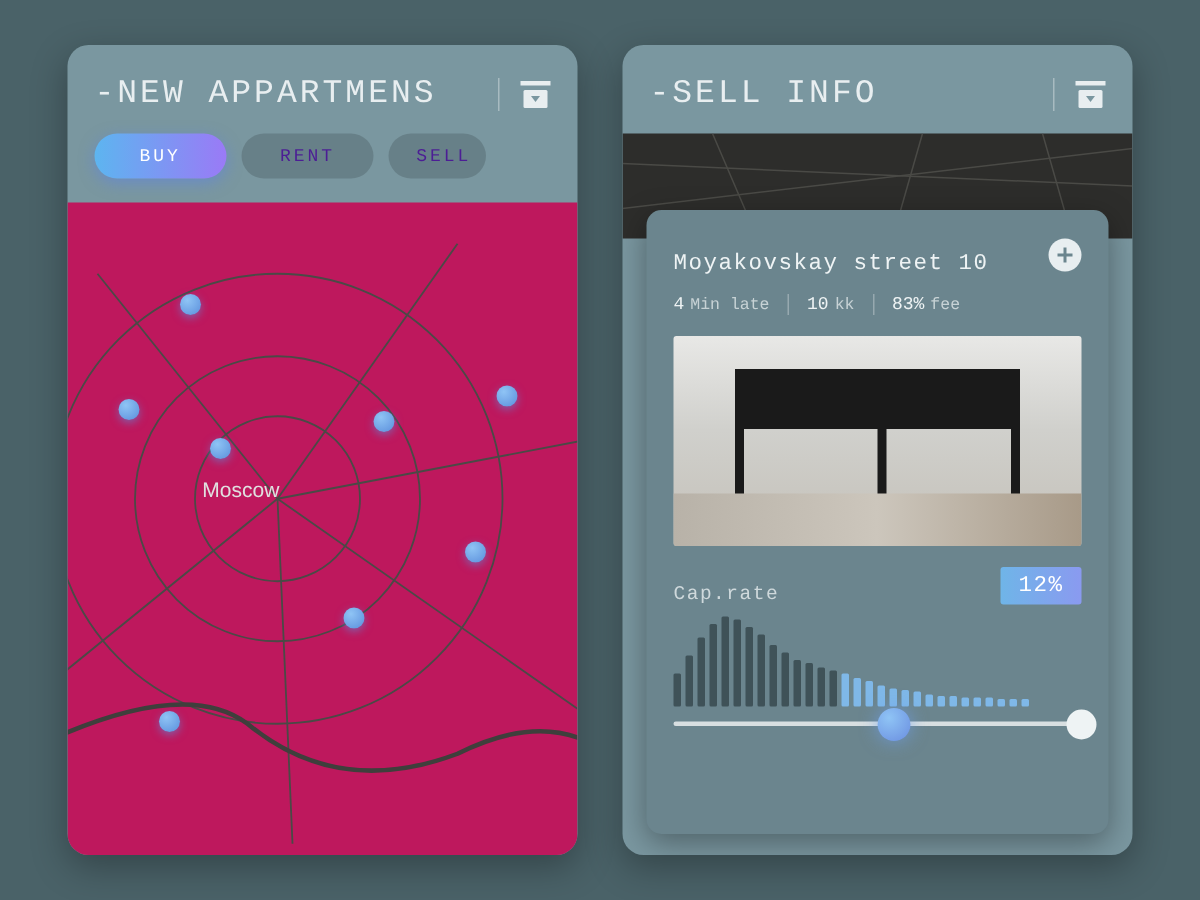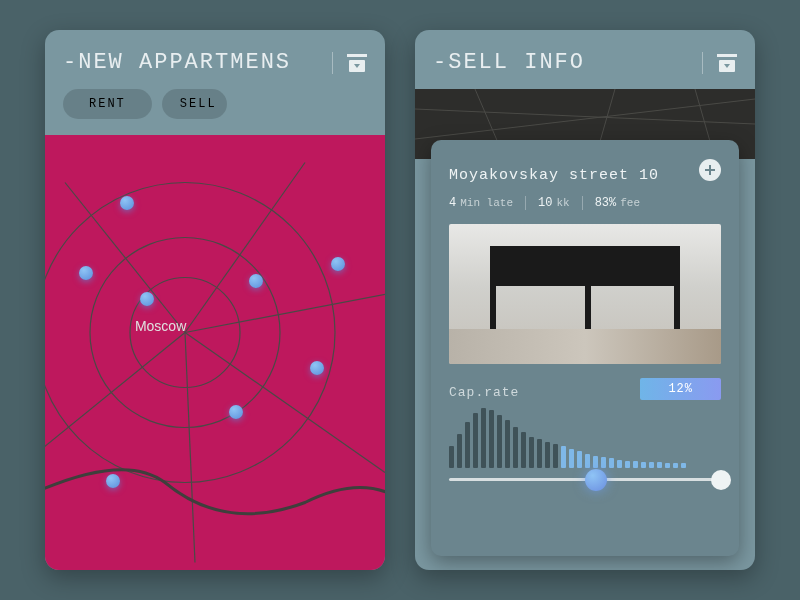--- a/index.html
+++ b/index.html
@@ -70,21 +70,21 @@
   .tabs {
     display: flex;
     gap: 10px;
     padding: 0 18px 16px 18px;
   }
   .tab {
     flex: 0 0 auto;
     padding: 8px 26px;
     border-radius: 20px;
     background: rgba(0,0,0,0.15);
-    color: #000000;
+    color: #4c1d95;
     font-size: 12px;
     letter-spacing: 2px;
     font-family: inherit;
     border: none;
     cursor: pointer;
   }
   .tab.active {
     background: linear-gradient(90deg, #5db5f0 0%, #9a7af6 100%);
     color: #fff;
     box-shadow: 0 3px 10px rgba(90,130,240,0.5);
@@ -201,22 +201,22 @@
   .cap-row {
     display: flex;
     justify-content: space-between;
     align-items: flex-end;
     margin-top: 14px;
   }
   .cap-label { color: #cfd9dc; font-size: 13px; letter-spacing: 1px; }
   .cap-badge {
     background: linear-gradient(90deg, #6fb5e8, #8a9af0);
     color: #fff;
-    font-size: 12px;
-    padding: 4px 28px;
+    font-size: 15px;
+    padding: 4px 12px;
     border-radius: 2px;
     letter-spacing: 1px;
   }
   .chart {
     margin-top: 8px;
     height: 60px;
     display: flex;
     align-items: flex-end;
     gap: 3px;
   }
@@ -253,20 +253,21 @@
 
 <div class="phone">
   <div class="header">
     <span class="header-title">-NEW APPARTMENS</span>
     <span class="header-divider"></span>
     <span class="archive-icon">
         <span class="archive-dot"></span>
       </span>
   </div>
   <div class="tabs">
+    <button class="tab active">BUY</button>
     <button class="tab">RENT</button>
     <button class="tab cut">SELL</button>
   </div>
   <div class="map-area">
     <svg class="map-svg" viewBox="0 0 340 420">
       <g stroke="#4a4a46" stroke-width="1.2" fill="none">
         <circle cx="140" cy="190" r="55"></circle>
         <circle cx="140" cy="190" r="95"></circle>
         <circle cx="140" cy="190" r="150"></circle>
         <path d="M140 190 L20 40"></path>

